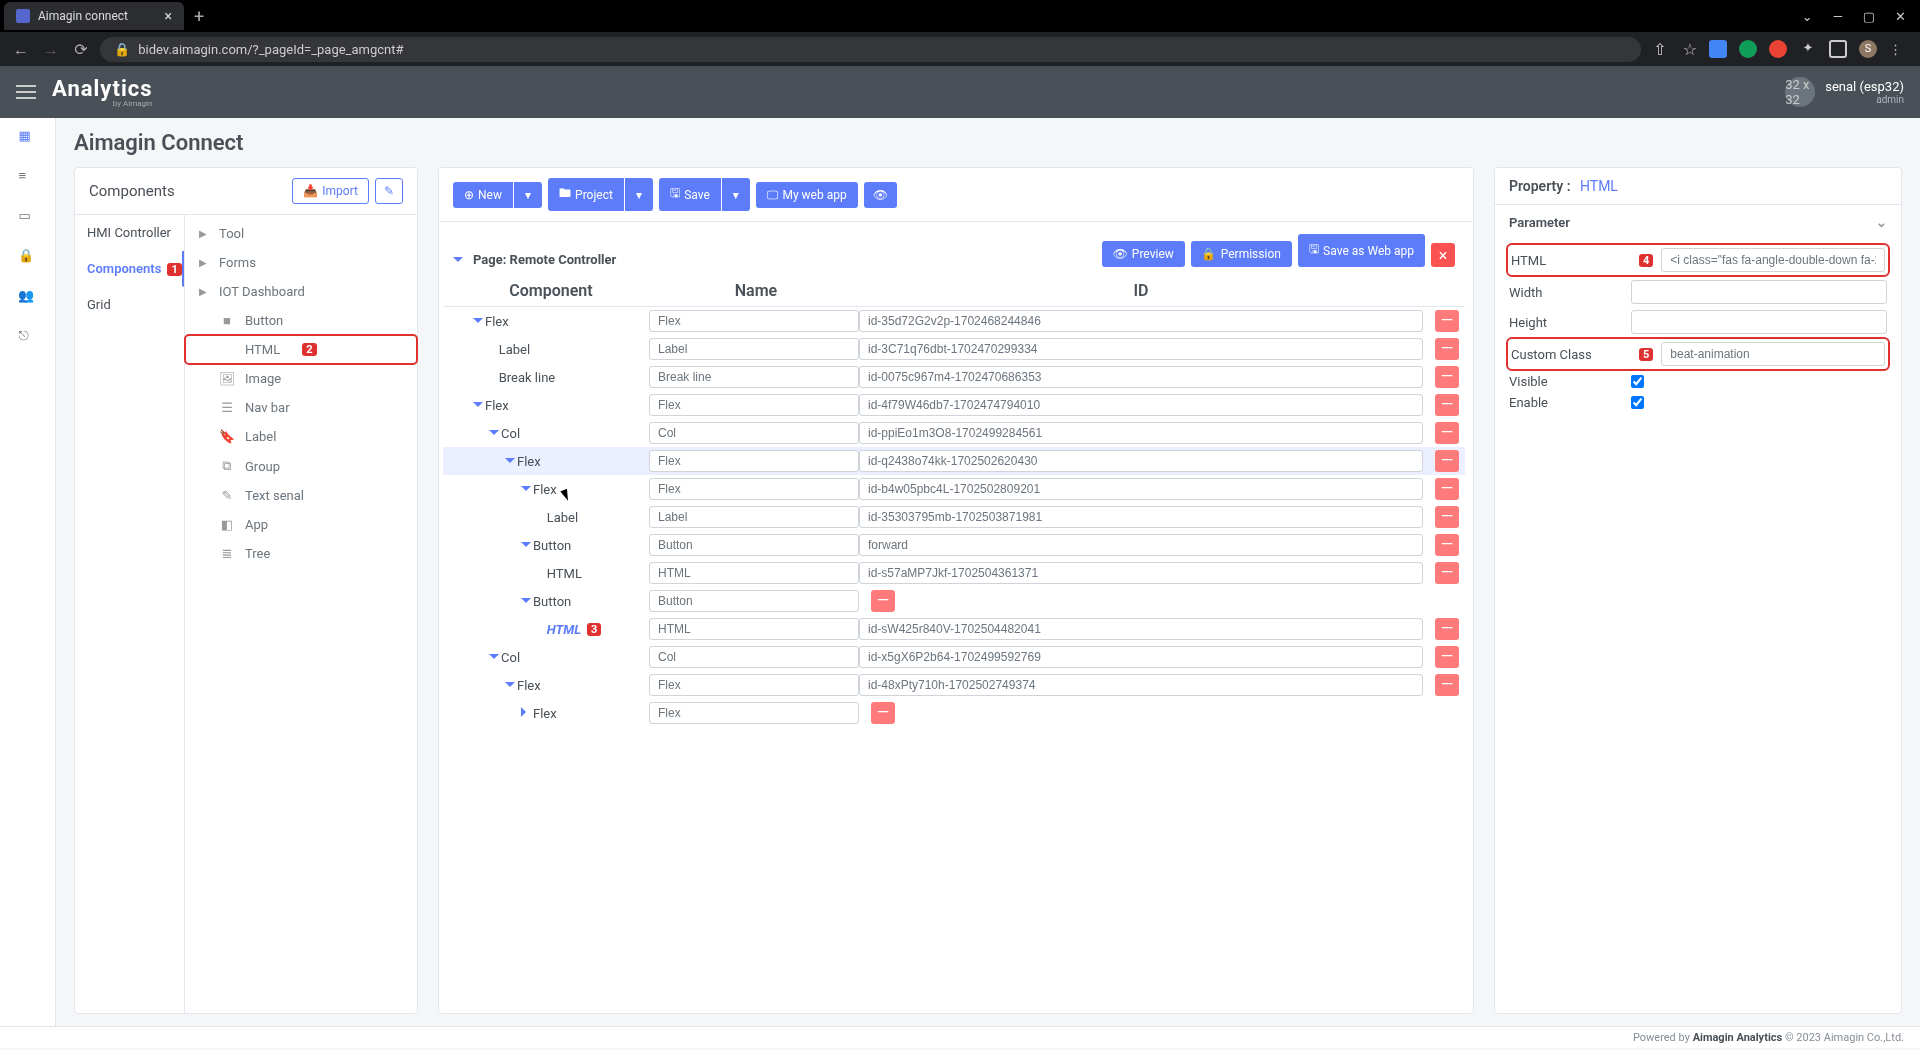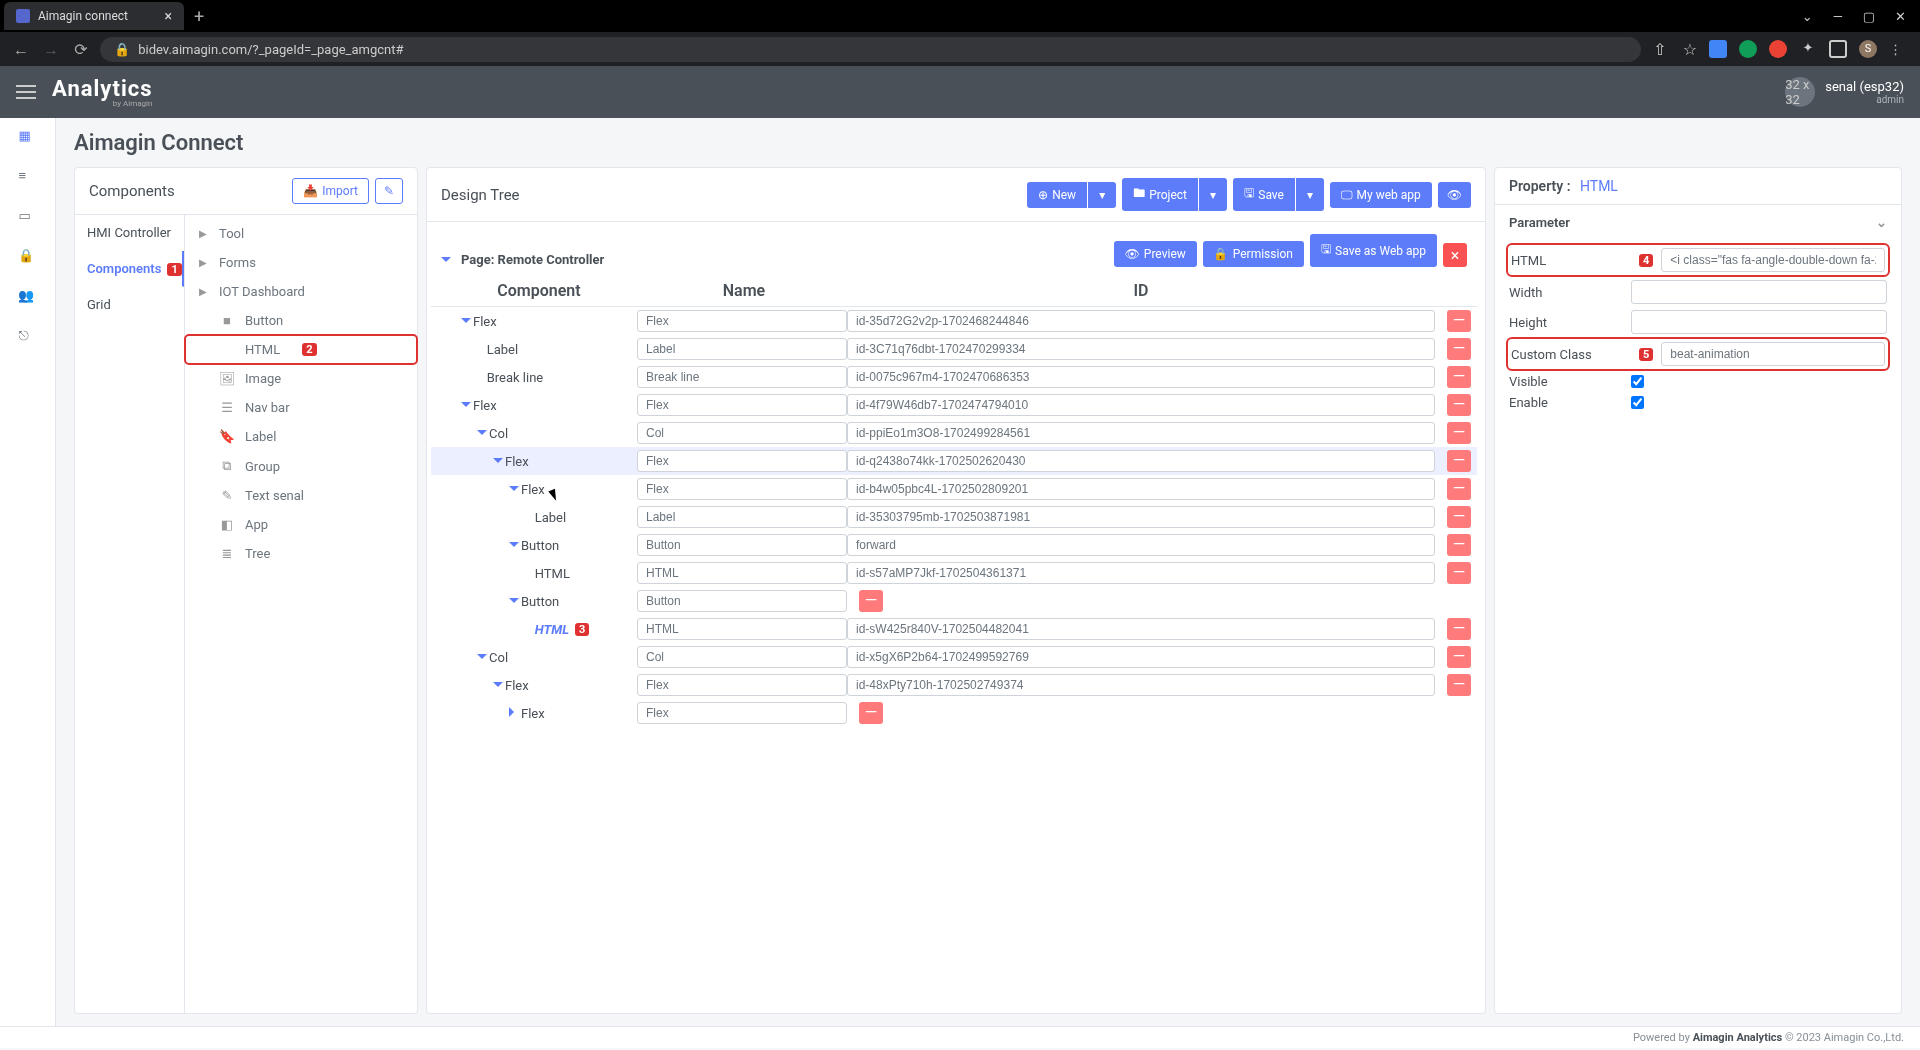--- a/index.html
+++ b/index.html
@@ -30,21 +30,21 @@
 .avatar { width: 30px; height: 30px; border-radius: 50%; background: #6c757d; display: flex; align-items: center; justify-content: center; font-size: 13px; color: #ccc; }
 .user-name { font-size: 13px; }
 .user-role { font-size: 10px; color: #adb5bd; text-align: right; }
 
 
 .main-wrap { display: flex; height: calc(100vh - 118px - 24px); }
 .side-rail { width: 56px; background: #fff; border-right: 1px solid #e3e6ec; padding-top: 10px; display: flex; flex-direction: column; align-items: center; gap: 22px; }
 .rail-icon { width: 18px; height: 18px; color: #6c757d; cursor: pointer; }
 .content { flex: 1; padding: 12px 18px; display: flex; flex-direction: column; }
 .page-title { font-size: 22px; font-weight: 600; margin-bottom: 12px; color: #495057; }
-.panels { flex: 1; display: flex; gap: 8px; min-height: 0; border-radius: 13px; }
+.panels { flex: 1; display: flex; gap: 20px; min-height: 0; border-radius: 13px; }
 
 
 .panel { background: #fff; border: 1px solid #e3e6ec; border-radius: 4px; display: flex; flex-direction: column; }
 .panel-left { width: 344px; }
 .panel-mid { flex: 1; min-width: 0; }
 .panel-right { width: 408px; }
 .panel-head { display: flex; align-items: center; padding: 10px 14px; border-bottom: 1px solid #e3e6ec; font-size: 15px; }
 .panel-head .title { flex: 1; }
 .btn { display: inline-flex; align-items: center; justify-content: center; gap: 4px; font-size: 12px; padding: 5px 10px; border-radius: 3px; cursor: pointer; border: 1px solid transparent; white-space: nowrap; }
 .btn-outline { border-color: #5c7cfa; color: #5c7cfa; background: #fff; }
@@ -255,21 +255,20 @@
                 <span class="caret"></span>
                 <span class="li-icon">≣</span>
                 <span>Tree</span>
               </div>
             </div>
         </div>
       </div>
 
       <div class="panel panel-mid">
         <div class="panel-head">
-          <span class="title">Design Tree</span>
           <div class="mid-toolbar">
             <div class="btn-group">
               <span class="btn btn-primary">⊕ <span>New</span></span>
               <span class="btn btn-primary">▾</span>
             </div>
             <div class="btn-group">
               <span class="btn btn-primary">🖿 <span>Project</span></span>
               <span class="btn btn-primary">▾</span>
             </div>
             <div class="btn-group">

